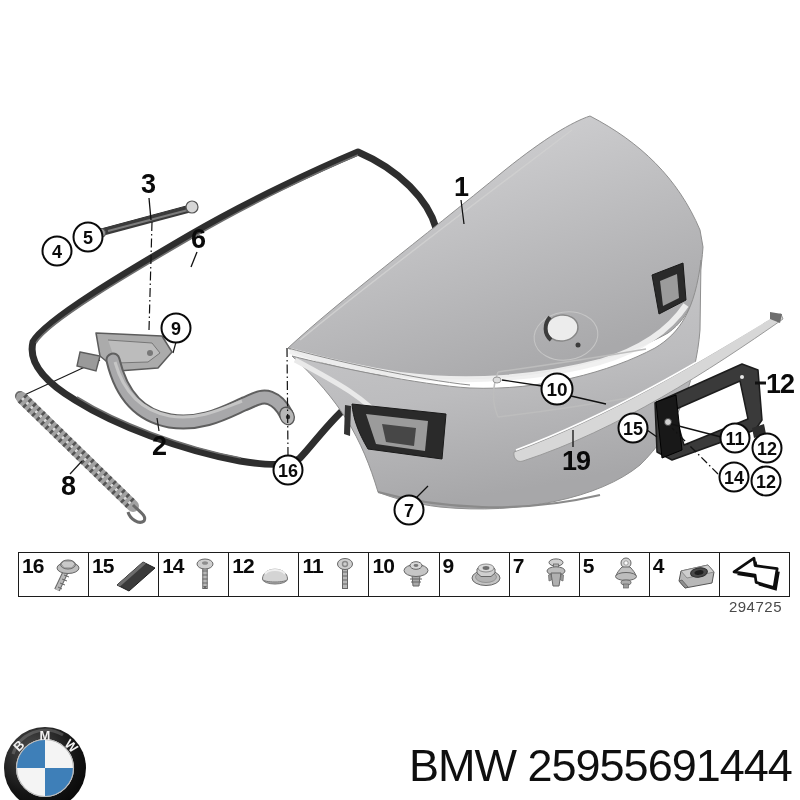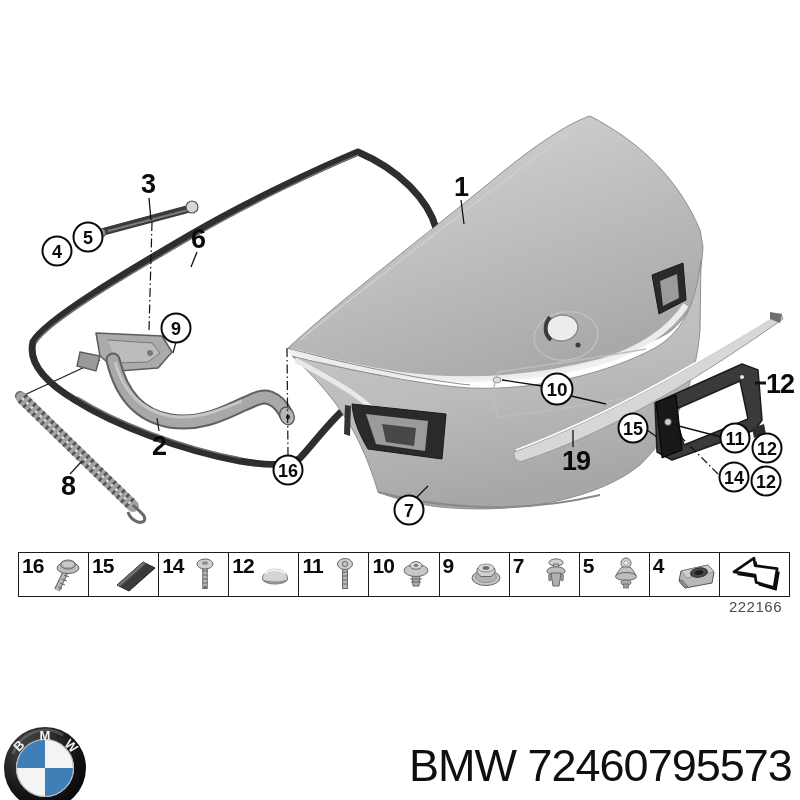--- a/index.html
+++ b/index.html
@@ -277,21 +277,21 @@
       <svg class="cellicon" viewBox="0 0 44 40">
         <use href="#i-cage-nut"></use>
       </svg>
     </div>
     <div class="cell arrowcell">
       <svg class="cellicon" viewBox="0 0 52 38">
         <use href="#i-return-arrow"></use>
       </svg>
     </div>
   </div>
-<div id="drawing-number">222166</div>
+<div id="drawing-number">294725</div>
 
 <svg width="0" height="0" style="position:absolute" aria-hidden="true">
 <defs>
   <g id="i-screw-washer">
     <line x1="23" y1="16" x2="14" y2="35" stroke="#666" stroke-width="6"></line>
     <line x1="23" y1="16" x2="14" y2="35" stroke="#b8b8b8" stroke-width="4"></line>
     <path d="M21,20 l5,2 M19,24 l5,2 M17,28 l5,2 M15,32 l4,2" stroke="#666" stroke-width="1"></path>
     <ellipse cx="25" cy="13" rx="11" ry="5.5" fill="#bdbdbd" stroke="#666"></ellipse>
     <ellipse cx="25" cy="9.5" rx="7.5" ry="4.5" fill="#d2d2d2" stroke="#666"></ellipse>
     <path d="M18,9 L21,6 L29,6 L32,9 L29,13 L21,13 Z" fill="#c9c9c9" stroke="#777" stroke-width="0.8"></path>
@@ -373,13 +373,13 @@
   <circle cx="42" cy="42" r="28.5" fill="#f4f4f4" stroke="#cfcfcf" stroke-width="1"></circle>
   <path d="M42,42 L42,13.5 A28.5,28.5 0 0 0 13.5,42 Z" fill="#3E7FB8"></path>
   <path d="M42,42 L42,70.5 A28.5,28.5 0 0 0 70.5,42 Z" fill="#3E7FB8"></path>
   <circle cx="42" cy="42" r="28.5" fill="none" stroke="#bdbdbd" stroke-width="1.2"></circle>
   <path d="M10,28 A34,34 0 0 1 60,9" fill="none" stroke="#ffffff" stroke-width="3" opacity="0.18"></path>
   <text class="logo-letter" x="19" y="23" text-anchor="middle" transform="rotate(-45 19 23)">B</text>
   <text class="logo-letter" x="42" y="13.5" text-anchor="middle">M</text>
   <text class="logo-letter" x="65" y="23" text-anchor="middle" transform="rotate(45 65 23)">W</text>
 </svg>
 
-<div id="footer-text"><span>BMW</span>&nbsp;<span>72460795573</span></div>
+<div id="footer-text"><span>BMW</span>&nbsp;<span>25955691444</span></div>
 
 </body></html>

